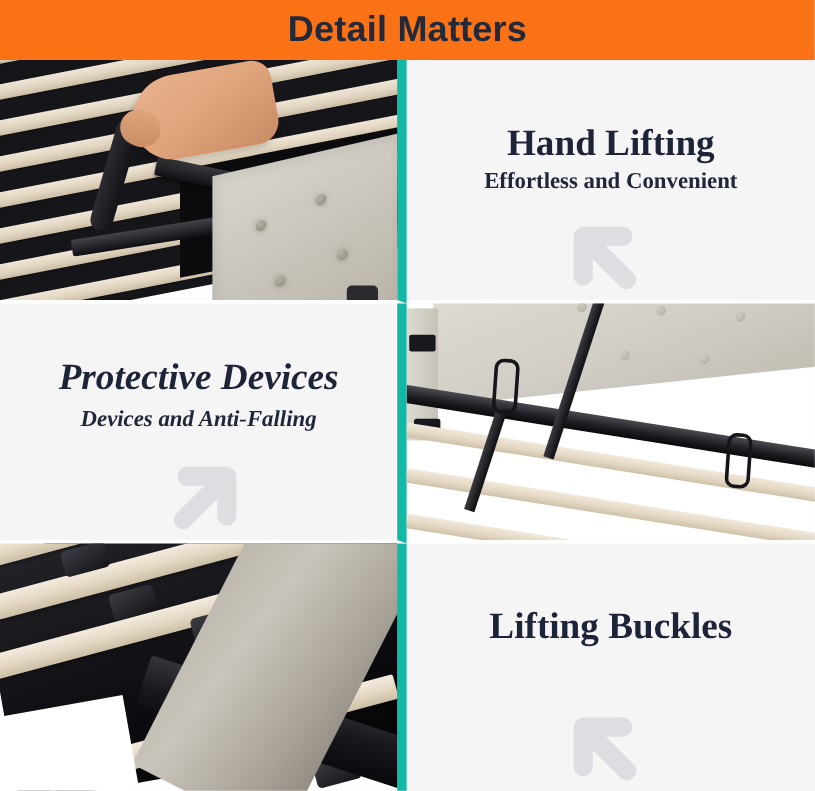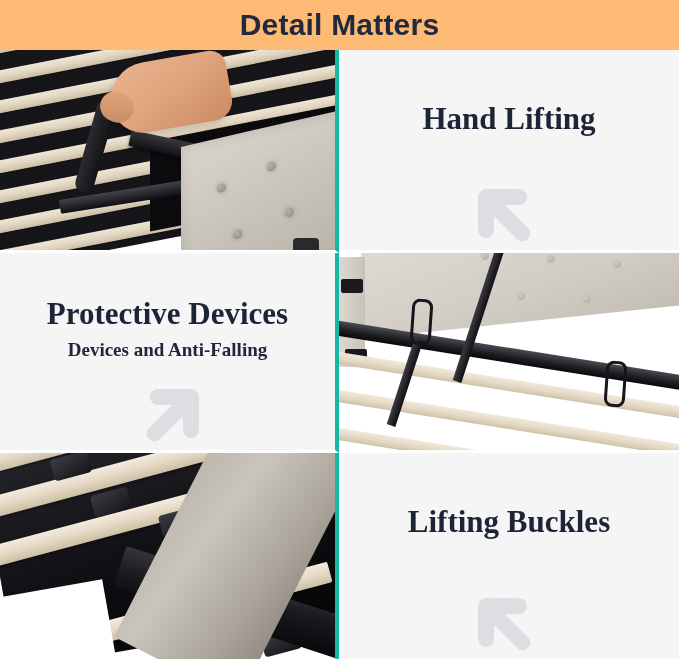--- a/index.html
+++ b/index.html
@@ -24,21 +24,21 @@
   
   .title-bar {
     position: absolute;
     left: 0;
     top: 0;
     width: 679px;
     height: 50px;
     display: flex;
     align-items: center;
     justify-content: center;
-    background: #fdba74;
+    background: #f97316;
   }
   .title-bar .title-text {
     font-family: "Liberation Sans", sans-serif;
     font-weight: bold;
     font-size: 30px;
     letter-spacing: 0.2px;
     color: #22293a;
     line-height: 1;
   }
 
@@ -53,21 +53,21 @@
     grid-template-columns: 339px 340px;
     grid-template-rows: 203px 200px 206px;
     gap: 0;
     background: #ffffff;
   }
   .cell {
     position: relative;
     overflow: hidden;
     background: #f5f5f6;
   }
-  .cell.gutter-r { border-right: 4px solid #14b8a6; }
+  .cell.gutter-r { border-right: 8px solid #14b8a6; font-style: italic; }
   .cell.gutter-b { border-bottom: 3px solid #ffffff; }
 
   
   .textpanel {
     background: #f5f5f6;
     display: flex;
     flex-direction: column;
     align-items: center;
     justify-content: space-between;
   }
@@ -367,20 +367,21 @@
           <div class="tuft" style="left:86px; top:36px;"></div>
           <div class="tuft" style="left:52px; top:96px;"></div>
           <div class="tuft" style="left:104px; top:86px;"></div>
         </div>
         <div class="foot"></div>
       </div>
     </div>
 
     <div class="cell textpanel panel-hand gutter-b">
       <div class="heading">Hand Lifting</div>
+      <div class="subheading">Effortless and Convenient</div>
       <div class="arrow-wrap">
         <svg viewBox="0 0 74 74" xmlns="http://www.w3.org/2000/svg" aria-hidden="true">
           <g fill="#dcdee1">
             <path d="M17 13 h30 a8 8 0 0 1 0 16 H33 l24 24 a8 8 0 0 1 -11 11 L22 40 v14 a8 8 0 0 1 -16 0 V22 a9 9 0 0 1 11 -9 z"></path>
           </g>
         </svg>
       </div>
     </div>
 
     <div class="cell textpanel panel-prot gutter-r gutter-b">

